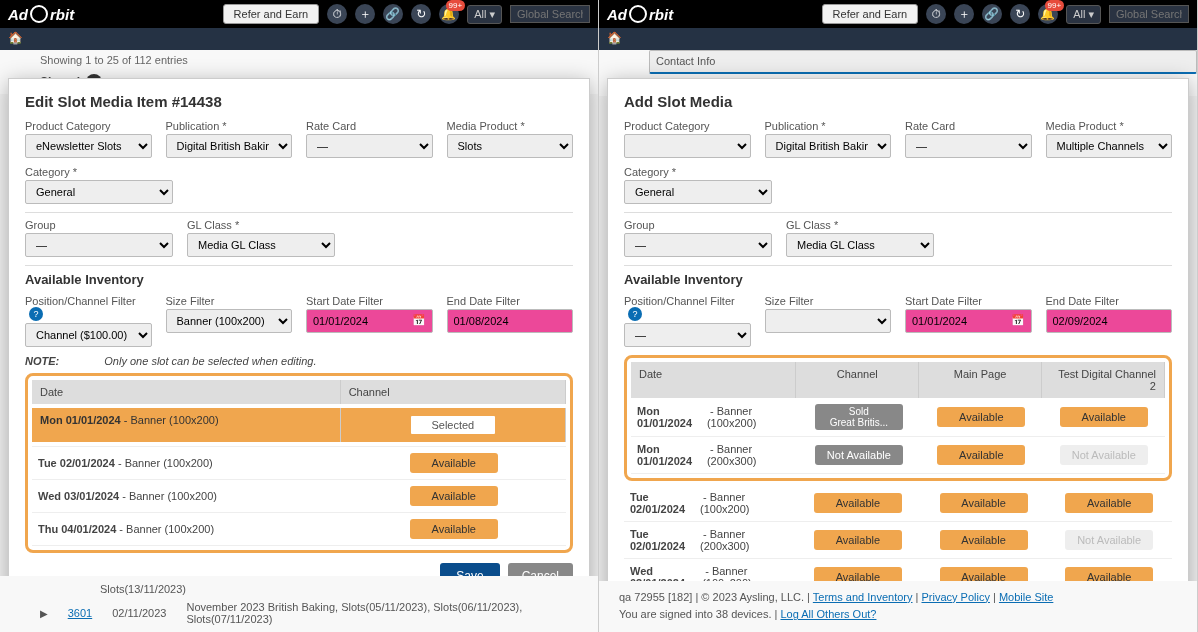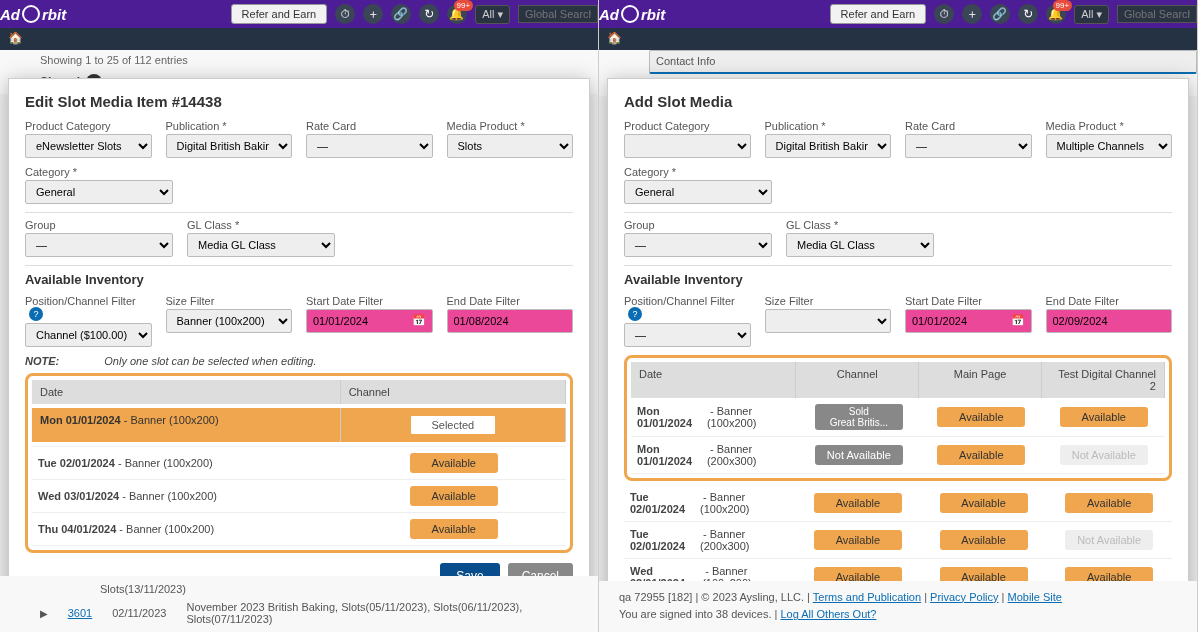--- a/index.html
+++ b/index.html
@@ -20,25 +20,25 @@
   }
   .pane {
     position: relative;
     width: 599px;
     height: 632px;
     overflow: hidden;
     border-right: 1px solid #ccc;
   }
   
   .topbar {
-    background: #4c1d95;
+    background: #000000;
     height: 28px;
     display: flex;
     align-items: center;
-    padding: 0 0;
+    padding: 0 8px;
     gap: 8px;
     color: #fff;
   }
   .logo {
     font-weight: bold;
     font-size: 15px;
     font-style: italic;
     display: flex;
     align-items: center;
     gap: 2px;
@@ -647,17 +647,17 @@
           </div>
       </div>
 
       <div class="btn-row">
         <button class="btn-save">Save</button>
         <button class="btn-cancel">Cancel</button>
       </div>
     </div>
 
     <div class="bottom-peek right">
-      <div><span>qa 72955 [182] | © 2023 Aysling, LLC. | </span><a>Terms and Publication</a> | <a>Privacy Policy</a> | <a>Mobile Site</a></div>
+      <div><span>qa 72955 [182] | © 2023 Aysling, LLC. | </span><a>Terms and Inventory</a> | <a>Privacy Policy</a> | <a>Mobile Site</a></div>
       <div><span>You are signed into 38 devices. | </span><a>Log All Others Out?</a></div>
     </div>
   </div>
 </div>
 
 </body></html>

